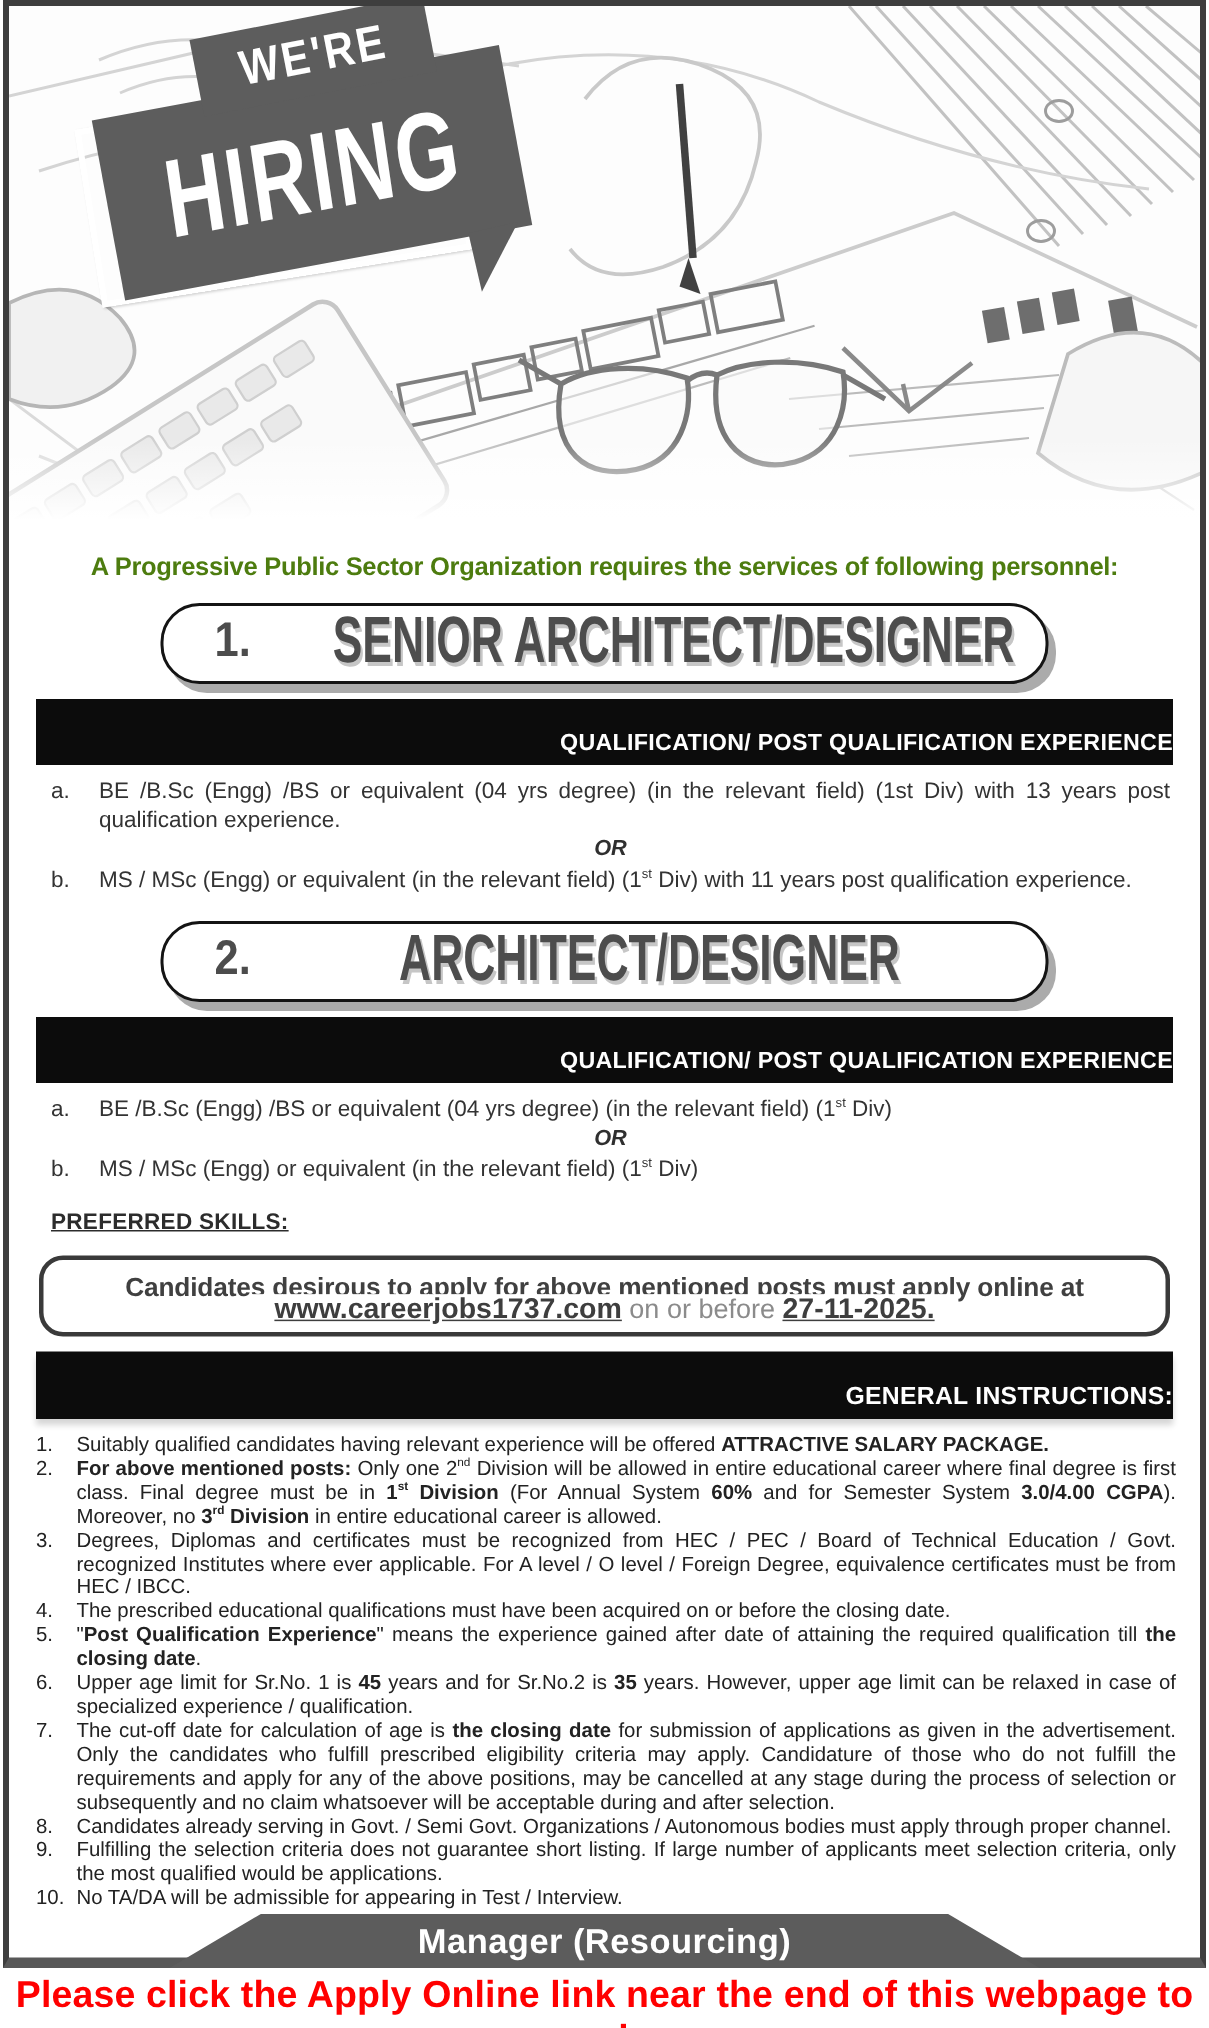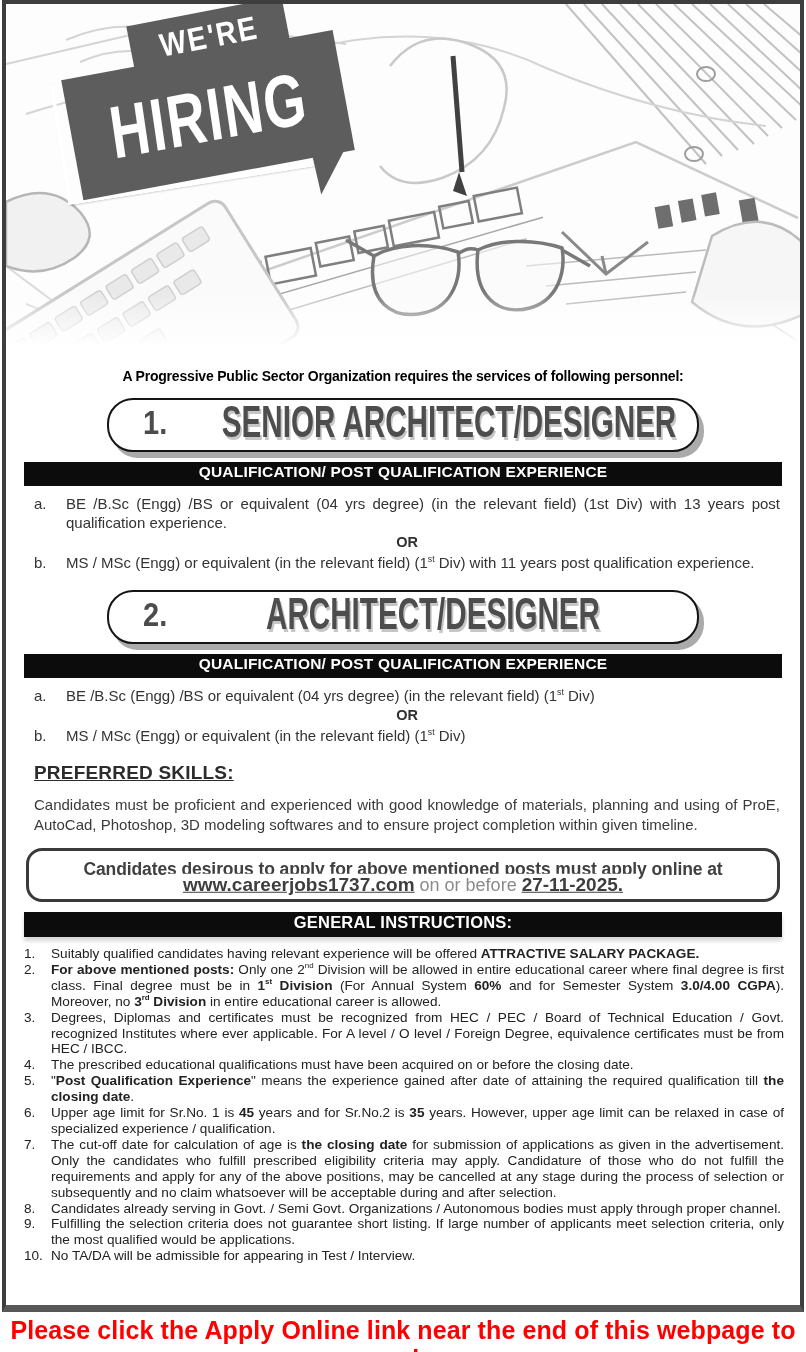--- a/index.html
+++ b/index.html
@@ -31,50 +31,50 @@
     transform:scale(.82,1.12) skewX(-3deg); white-space:nowrap; }
   .badge-top{ position:absolute; left:88px; top:2px; width:158px; height:52px;
     background:#5d5d5d; transform:rotate(-2deg);
     display:flex; align-items:center; justify-content:center; }
   .badge-top-label{ color:#fff; font-weight:bold; font-size:31px; letter-spacing:2px;
     transform:scale(.9,1.05); }
   .badge-tail{ position:absolute; left:252px; top:160px; width:0; height:0;
     border-top:40px solid #5d5d5d; border-right:34px solid transparent; transform:rotate(-4deg); }
 
   
-  .intro{ margin:12px 30px 0; text-align:center; font-weight:bold; font-size:14px;
-    color:#000000; letter-spacing:-0.2px; }
+  .intro{ margin:12px 30px 0; text-align:center; font-weight:bold; font-size:17px;
+    color:#4d7c0f; letter-spacing:-0.2px; }
 
   
   .post-box{ position:relative; margin:14px auto 0; width:592px; height:54px;
     border:2px solid #141414; border-radius:26px; background:#fff;
     box-shadow:5px 6px 0 #ababab; }
   .post-num{ position:absolute; left:34px; top:50%; transform:translateY(-54%) scaleY(1.12);
     font-weight:bold; font-size:29px; color:#4c4c4c; }
   .post-title{ position:absolute; left:60px; right:0; top:50%;
     text-align:center; font-weight:bold; font-size:37px; color:#4d4d4d;
     white-space:nowrap; transform:translateY(-54%) scale(.8,1.18);
     text-shadow:2px 2px 0 #c6c6c6; }
 
   
   .black-bar{ margin:10px 18px 0; background:#0c0c0c; color:#ffffff;
-    font-weight:bold; font-size:15.5px; text-align:center; padding:1px 0 5px;
+    font-weight:bold; font-size:15.5px; text-align:right; padding:21px 0 5px;
     letter-spacing:.2px; }
   .gi-bar{ font-size:16.5px; box-shadow:0 4px 4px #d6d6d6; }
 
   
   .qual{ margin:8px 20px 0 28px; font-size:15px; line-height:19px; color:#333; }
   .qual-row{ display:flex; }
   .qual-label{ flex:none; width:32px; }
   .qual-text{ flex:1; text-align:justify; }
-  .or-line{ text-align:center; font-weight:bold; font-size:14.5px;
+  .or-line{ text-align:center; font-style:italic; font-weight:bold; font-size:14.5px;
     margin:1px 0; color:#2f2f2f; }
 
   
-  .skills-head{ margin:17px 0 0 28px; font-weight:bold; font-size:19px;
+  .skills-head{ margin:17px 0 0 28px; font-weight:bold; font-size:15px;
     text-decoration:underline; color:#2c2c2c; letter-spacing:.2px; }
   .skills-body{ margin:11px 20px 0 28px; font-size:15px; line-height:19.5px;
     color:#3a3a3a; text-align:justify; }
 
   
   .apply-box{ position:relative; margin:14px 20px 0; height:54px;
     border:3px solid #3a3a3a; border-radius:16px;
     display:flex; justify-content:center; padding-top:8px; }
   .apply-line1{ font-weight:bold; font-size:17.5px; color:#404040; letter-spacing:-.1px; }
   .apply-line2{ position:absolute; left:50%; bottom:16px; transform:translate(-50%,58%);
@@ -258,21 +258,20 @@
       <span class="qual-text"><span>BE /B.Sc (Engg) /BS or equivalent (04 yrs degree) (in the relevant field) (1</span><sup>st</sup><span> Div)</span></span>
     </div>
     <div class="or-line">OR</div>
     <div class="qual-row">
       <span class="qual-label">b.</span>
       <span class="qual-text"><span>MS / MSc (Engg) or equivalent (in the relevant field) (1</span><sup>st</sup><span> Div)</span></span>
     </div>
   </div>
 
   <div class="skills-head">PREFERRED SKILLS:</div>
-  <p class="skills-body">Candidates must be proficient and experienced with good knowledge of materials, planning and using of ProE, AutoCad, Photoshop, 3D modeling softwares and to ensure project completion within given timeline.</p>
 
   <div class="apply-box">
     <span class="apply-line1">Candidates desirous to apply for above mentioned posts must apply online at</span>
     <span class="apply-line2">
       <span class="apply-url">www.careerjobs1737.com</span><span> on or before </span><span class="apply-date">27-11-2025.</span>
     </span>
   </div>
 
   <div class="black-bar gi-bar">GENERAL INSTRUCTIONS:</div>
   <div class="gi-list">
@@ -311,15 +310,18 @@
     <div class="gi-item">
         <span class="gi-num">9.</span>
         <span class="gi-text"><span>Fulfilling the selection criteria does not guarantee short listing. If large number of applicants meet selection criteria, only the most qualified would be applications.</span></span>
       </div>
     <div class="gi-item">
         <span class="gi-num">10.</span>
         <span class="gi-text"><span>No TA/DA will be admissible for appearing in Test / Interview.</span></span>
       </div>
   </div>
 
+  <div class="sig-trap">
+    <span class="sig-label">Manager (Resourcing)</span>
+  </div>
 </div>
 
 <div class="footer-note">Please click the Apply Online link near the end of this webpage to apply.</div>
 
 </body></html>

